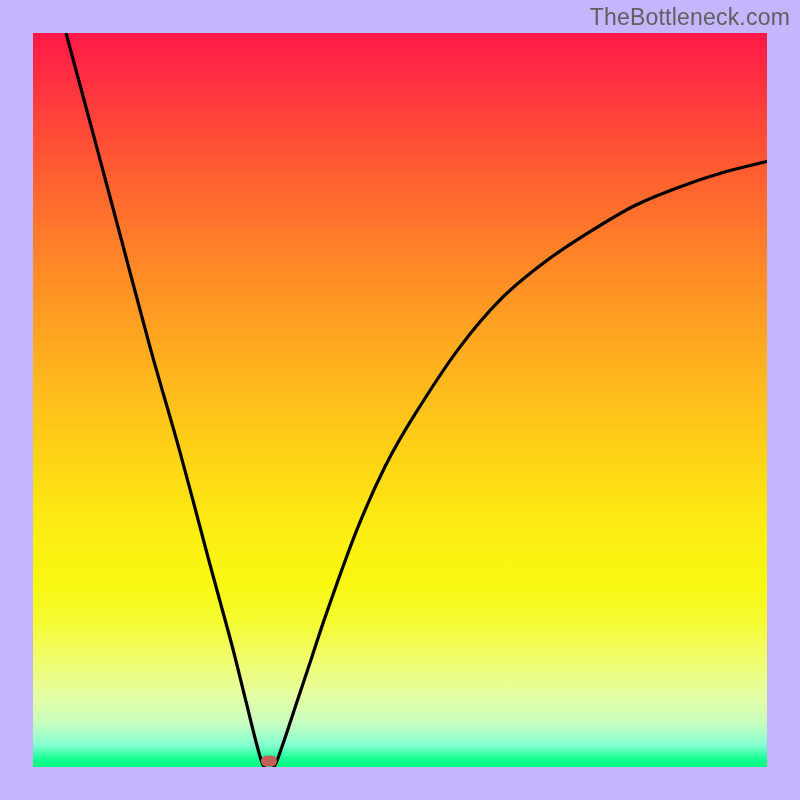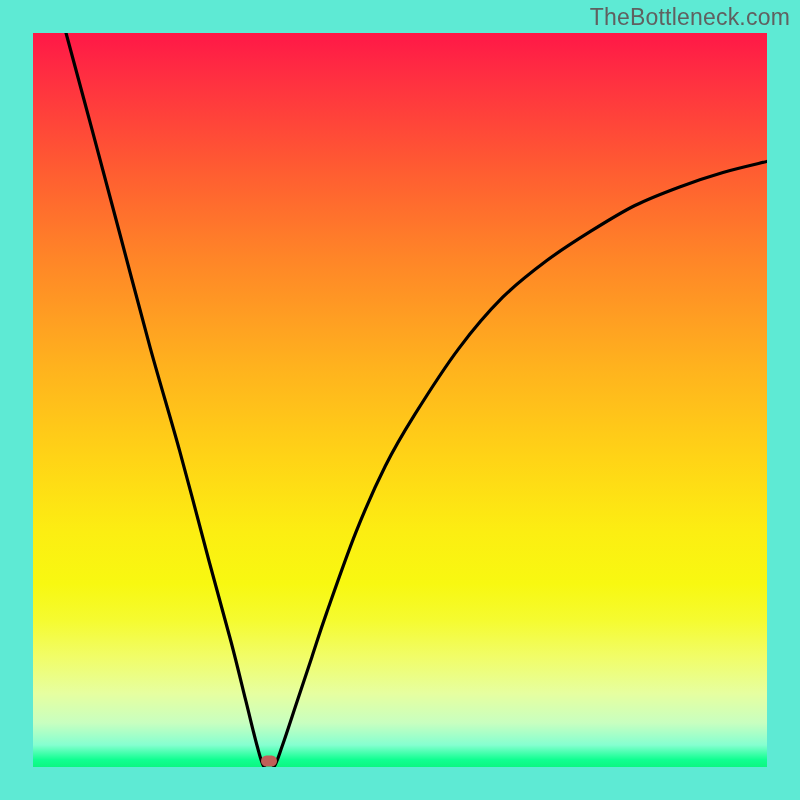--- a/index.html
+++ b/index.html
@@ -10,21 +10,21 @@
     background: #000;
     overflow: hidden;
     font-family: Arial, Helvetica, sans-serif;
   }
   .frame {
     position: absolute;
     left: 0;
     top: 0;
     width: 800px;
     height: 800px;
-    background: #5eead4;
+    background: #c4b5fd;
   }
   .watermark {
     position: absolute;
     top: 4px;
     right: 10px;
     color: #606060;
     font-size: 23px;
     font-weight: 500;
     letter-spacing: 0.2px;
   }

